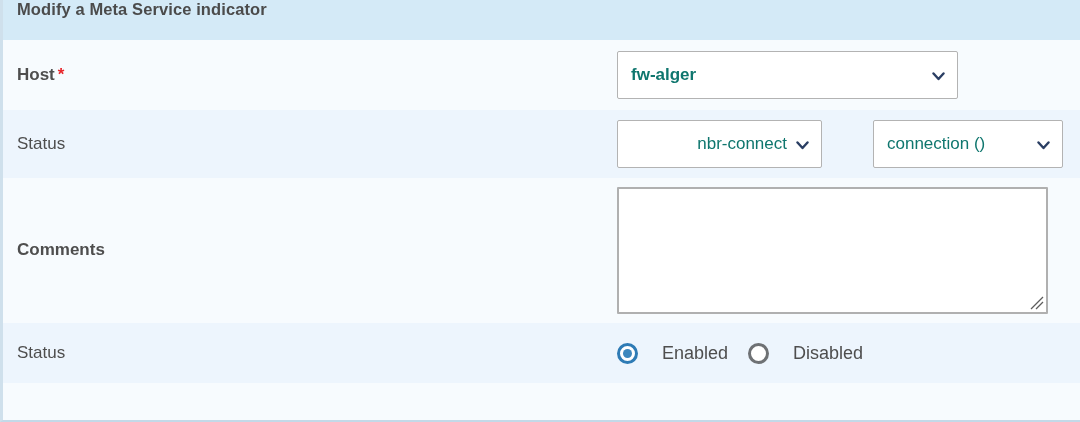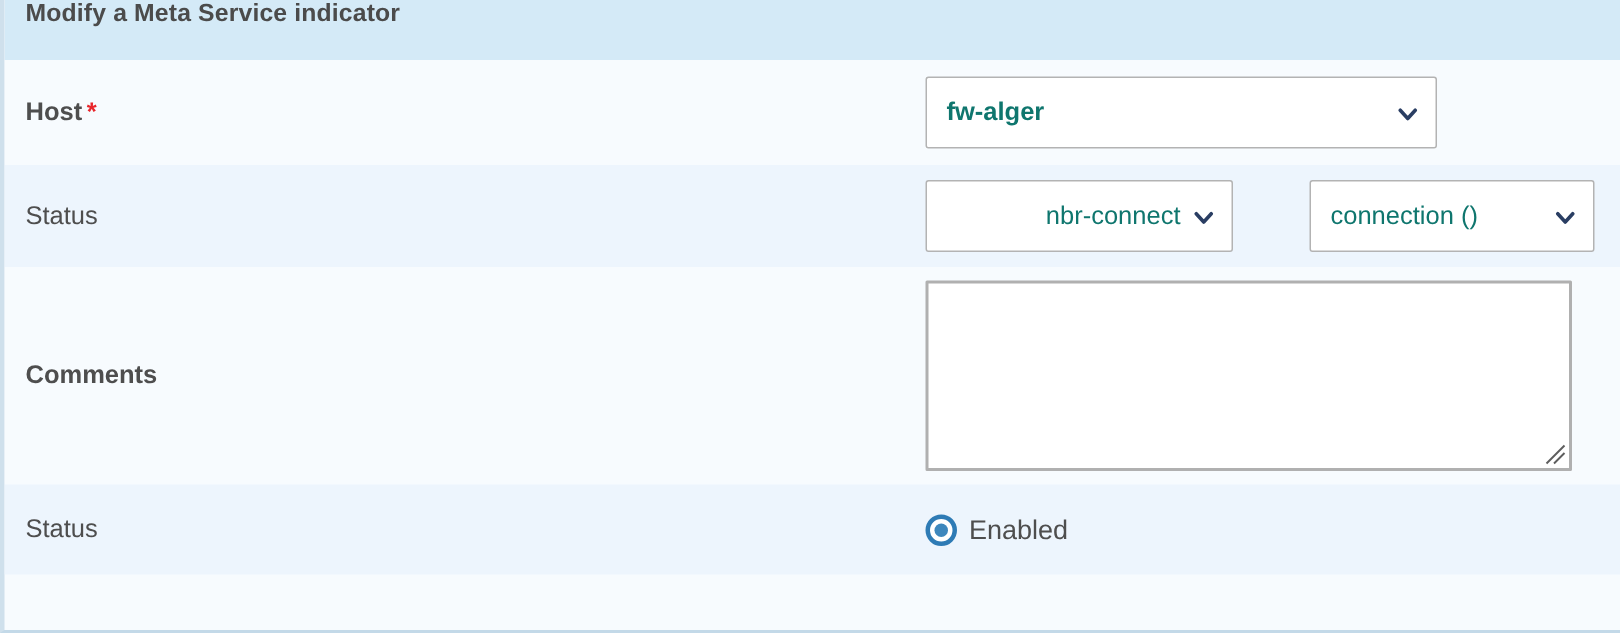--- a/index.html
+++ b/index.html
@@ -124,21 +124,21 @@
 
   
   .radio-group {
     display: flex;
     align-items: center;
     gap: 20px;
   }
   .radio-option {
     display: flex;
     align-items: center;
-    gap: 8px;
+    gap: 24px;
     cursor: pointer;
   }
   .radio-mark {
     width: 21px;
     height: 21px;
     border-radius: 50%;
     box-sizing: border-box;
     flex: 0 0 21px;
     position: relative;
   }
@@ -234,17 +234,21 @@
   <div class="form-row row-status stripe-tint">
     <div class="field-label">
       <span>Status</span>
     </div>
     <div class="field-control">
       <div class="radio-group">
         <div class="radio-option">
           <span class="radio-mark on"></span>
           <span class="radio-label">Enabled</span>
         </div>
+        <div class="radio-option">
+          <span class="radio-mark off"></span>
+          <span class="radio-label">Disabled</span>
+        </div>
       </div>
     </div>
   </div>
 
 </div>
 
 </body></html>

